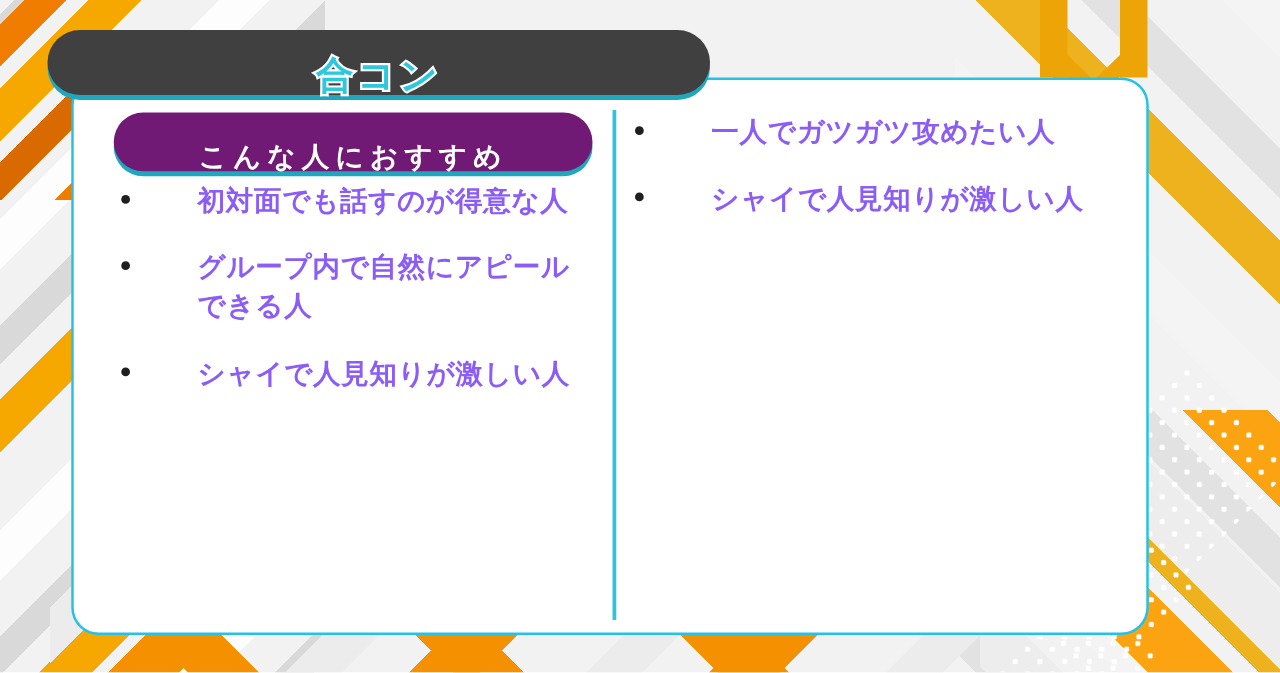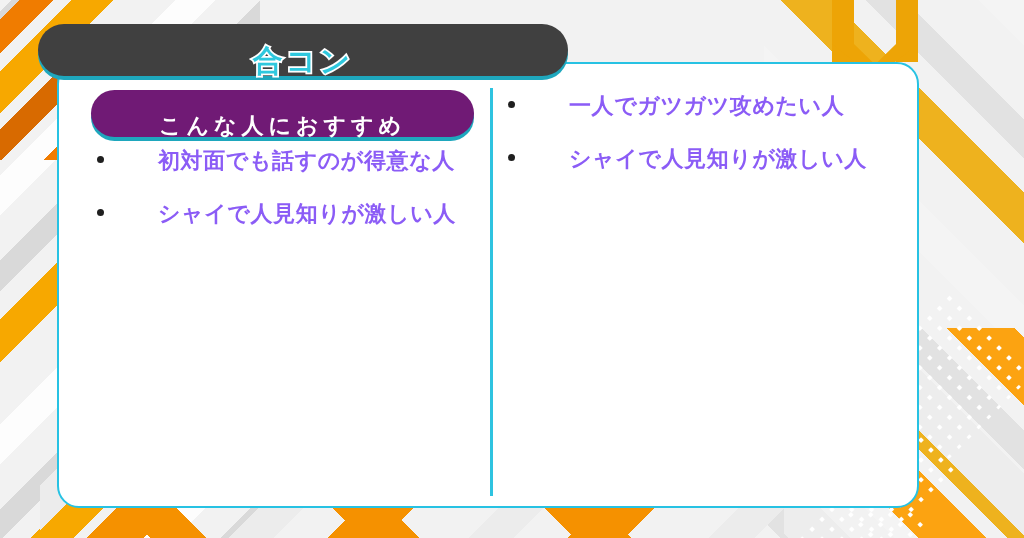--- a/index.html
+++ b/index.html
@@ -266,20 +266,24 @@
         <div class="col-head">
           <span class="col-head-text">こんな人におすすめ</span>
         </div>
         <ul class="bullets">
           <li class="bullet">
             <span class="bullet-dot"></span>
             <span class="bullet-text">初対面でも話すのが得意な人</span>
           </li>
           <li class="bullet">
             <span class="bullet-dot"></span>
+            <span class="bullet-text">グループ内で自然にアピールできる人</span>
+          </li>
+          <li class="bullet">
+            <span class="bullet-dot"></span>
             <span class="bullet-text">シャイで人見知りが激しい人</span>
           </li>
         </ul>
       </div>
 
       <div class="col">
         <ul class="bullets">
           <li class="bullet">
             <span class="bullet-dot"></span>
             <span class="bullet-text">一人でガツガツ攻めたい人</span>

